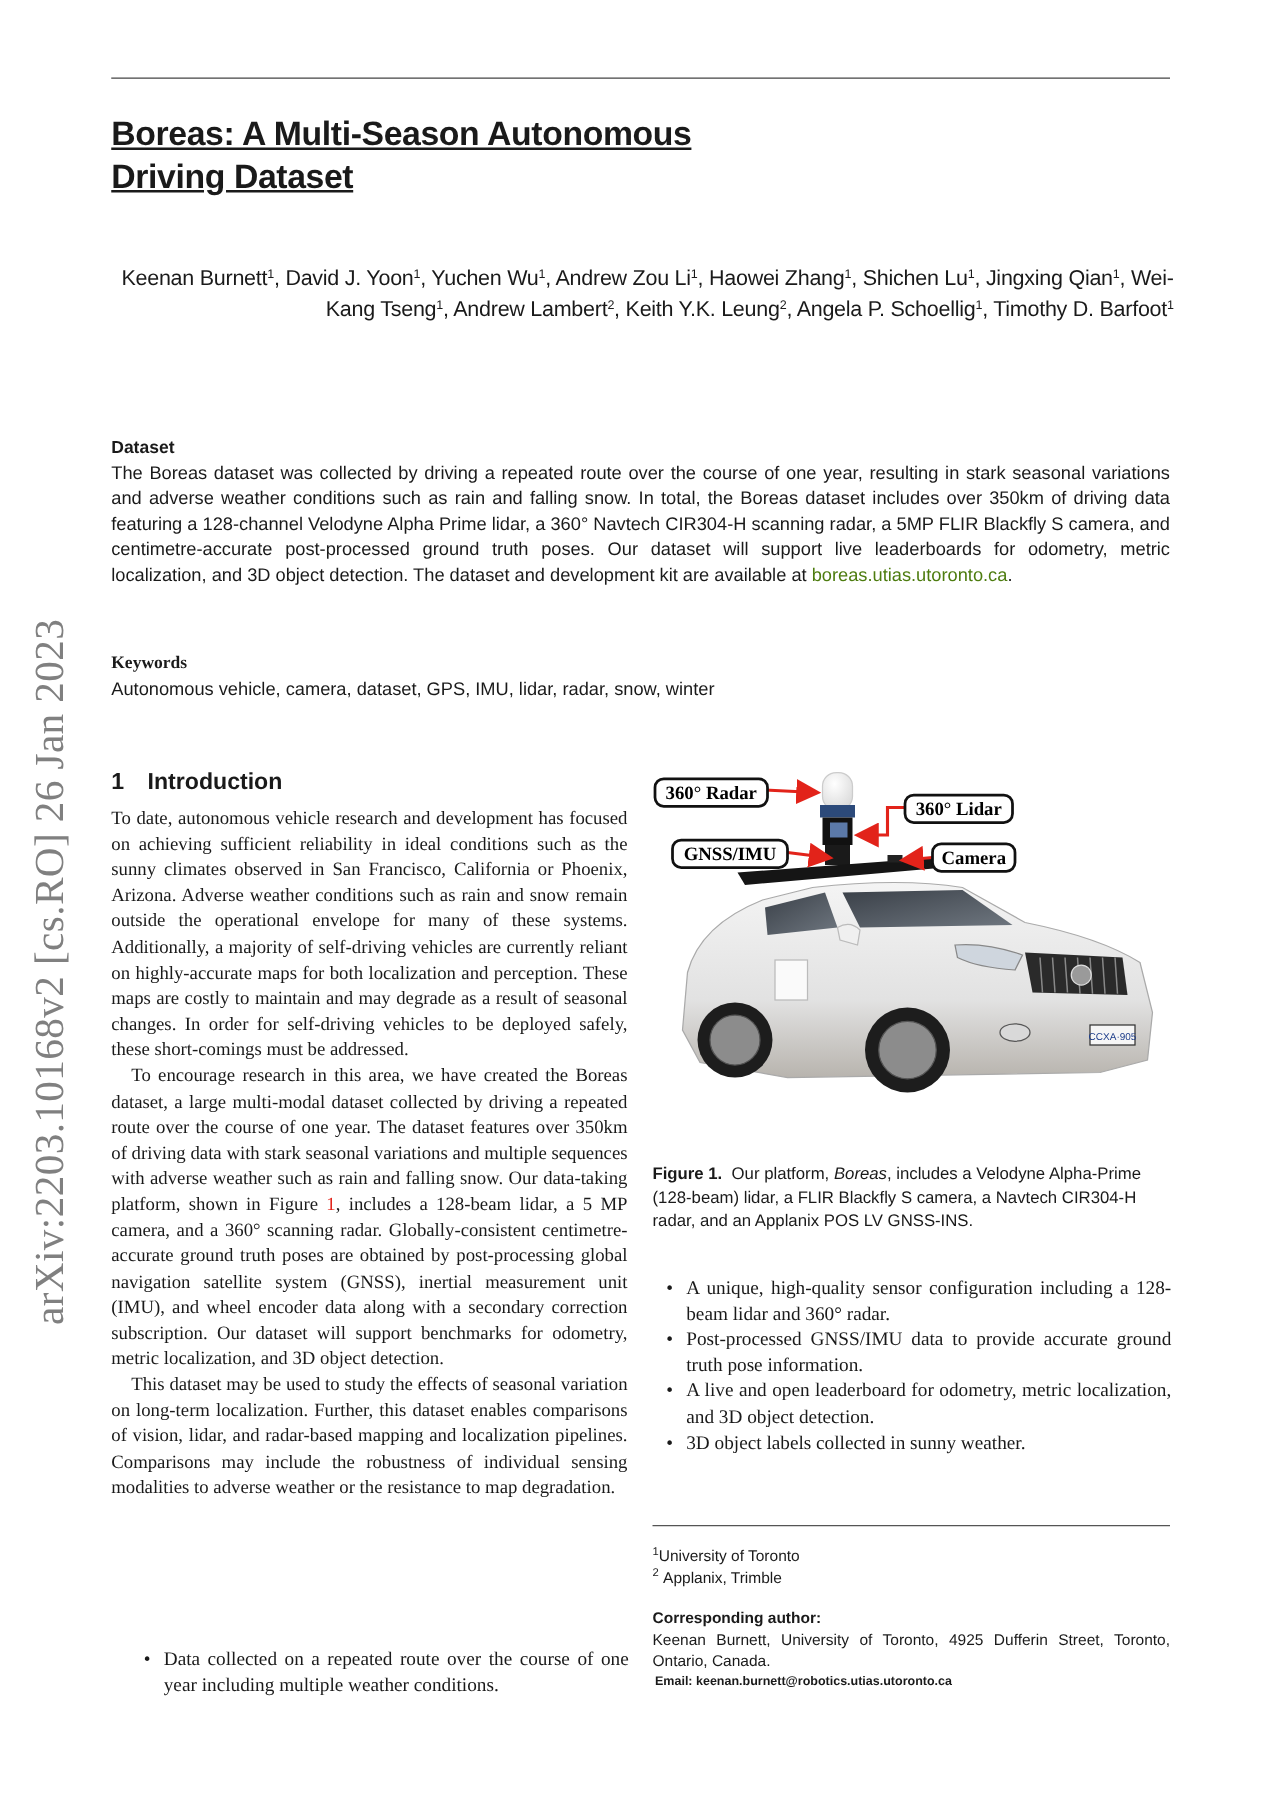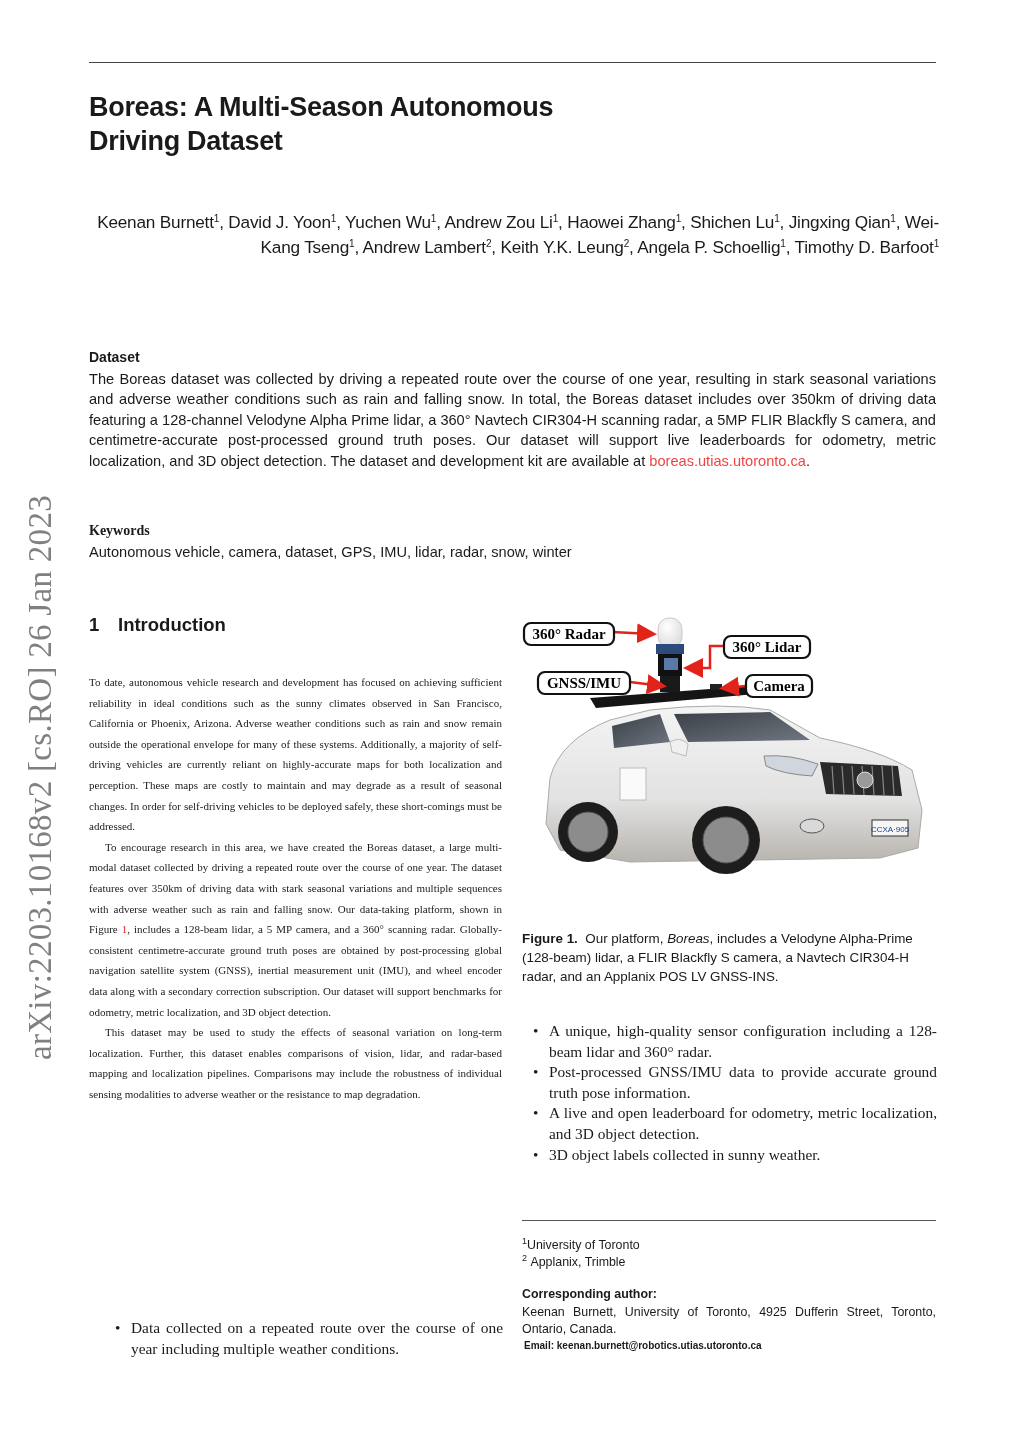--- a/index.html
+++ b/index.html
@@ -2,38 +2,38 @@
 <html><head>
 <meta charset="utf-8">
 <style>
   html, body { margin: 0; padding: 0; background: #ffffff; }
   body { width: 1024px; height: 1448px; position: relative; overflow: hidden; color: #1a1a1a; }
   .sans { font-family: "Liberation Sans", "DejaVu Sans", sans-serif; }
   .serif { font-family: "Liberation Serif", "DejaVu Serif", serif; }
 
   .top-rule { position: absolute; left: 89px; top: 62px; width: 847px; height: 0; border-top: 1.5px solid #444; }
 
-  .title { position: absolute; left: 89px; top: 90px; width: 700px; font-size: 27px; font-weight: bold; line-height: 34px; letter-spacing: -0.3px; margin: 0; }
+  .title { position: absolute; left: 89px; top: 90px; width: 700px; font-size: 27px; font-weight: bold; line-height: 34px; letter-spacing: -0.3px; margin: 0; text-decoration: underline; }
 
   .authors { position: absolute; left: 89px; top: 210px; width: 850px; font-size: 17.2px; font-weight: normal; line-height: 25px; letter-spacing: -0.2px; text-align: right; }
   .authors sup { font-size: 10px; vertical-align: 6px; line-height: 0; }
 
   .abs-head { position: absolute; left: 89px; top: 349px; font-size: 14px; font-weight: bold; }
   .abs-body { position: absolute; left: 89px; top: 369px; width: 847px; font-size: 14.6px; line-height: 20.4px; text-align: justify; }
-  .link { color: #ef4444; }
+  .link { color: #4d7c0f; }
 
   .kw-head { position: absolute; left: 89px; top: 523px; font-size: 14px; font-weight: bold; font-family: Liberation Serif, serif; }
   .kw-body { position: absolute; left: 89px; top: 542px; font-size: 14.6px; line-height: 20px; }
 
   .arxiv { position: absolute; left: 22px; top: 1060px; transform-origin: 0 0; transform: rotate(-90deg); font-size: 33px; color: #808080; white-space: nowrap; letter-spacing: 0.3px; }
 
   .sec-head { position: absolute; left: 89px; top: 614px; font-size: 18.5px; font-weight: bold; }
   .sec-head .num { display: inline-block; width: 29px; }
 
-  .col-left { position: absolute; left: 89px; top: 672px; width: 413px; font-size: 11px; line-height: 20.6px; text-align: justify; }
+  .col-left { position: absolute; left: 89px; top: 645px; width: 413px; font-size: 15px; line-height: 20.6px; text-align: justify; }
   .col-left p { margin: 0; }
   .col-left p.indent { text-indent: 16px; }
   .ref { color: #e2231a; }
 
   ul.bullets { list-style: none; padding: 0; margin: 0; }
   ul.bullets li { position: relative; padding-left: 26px; text-align: justify; }
   ul.bullets li::before { content: "\2022"; position: absolute; left: 10px; top: 0; }
 
   .left-bullets { position: absolute; left: 105px; top: 1318px; width: 398px; font-size: 15.4px; line-height: 20.6px; }
 

